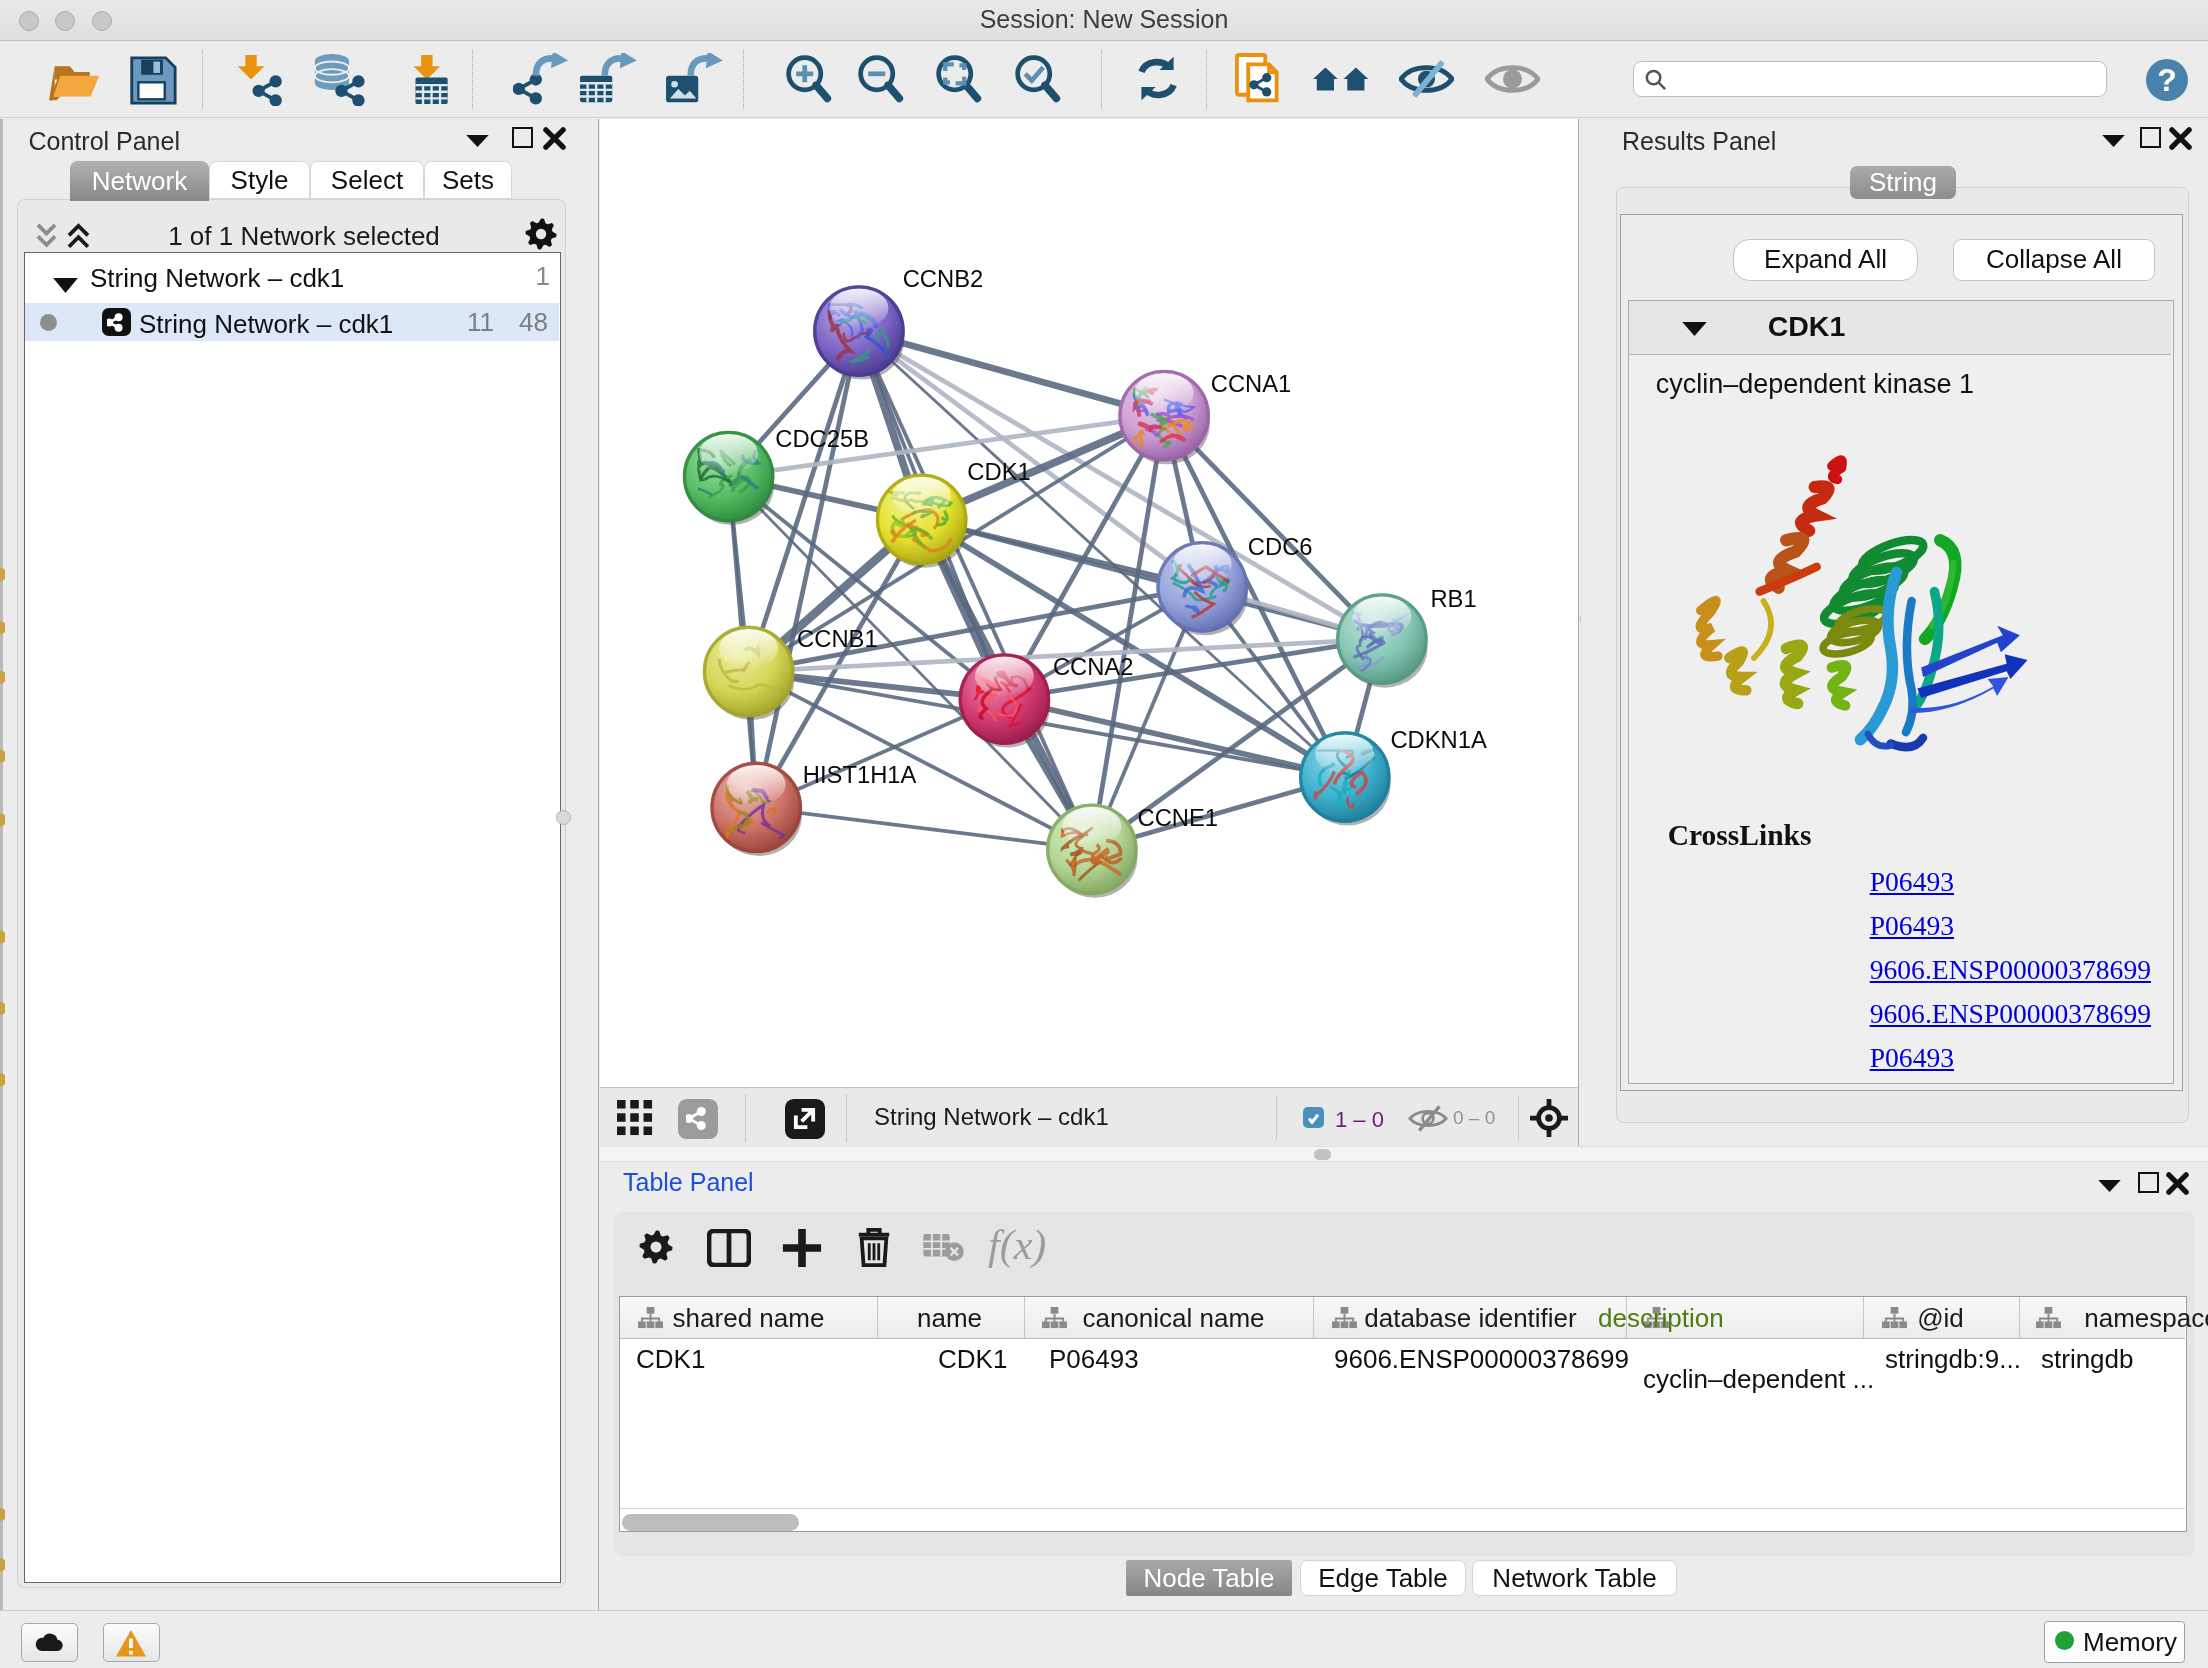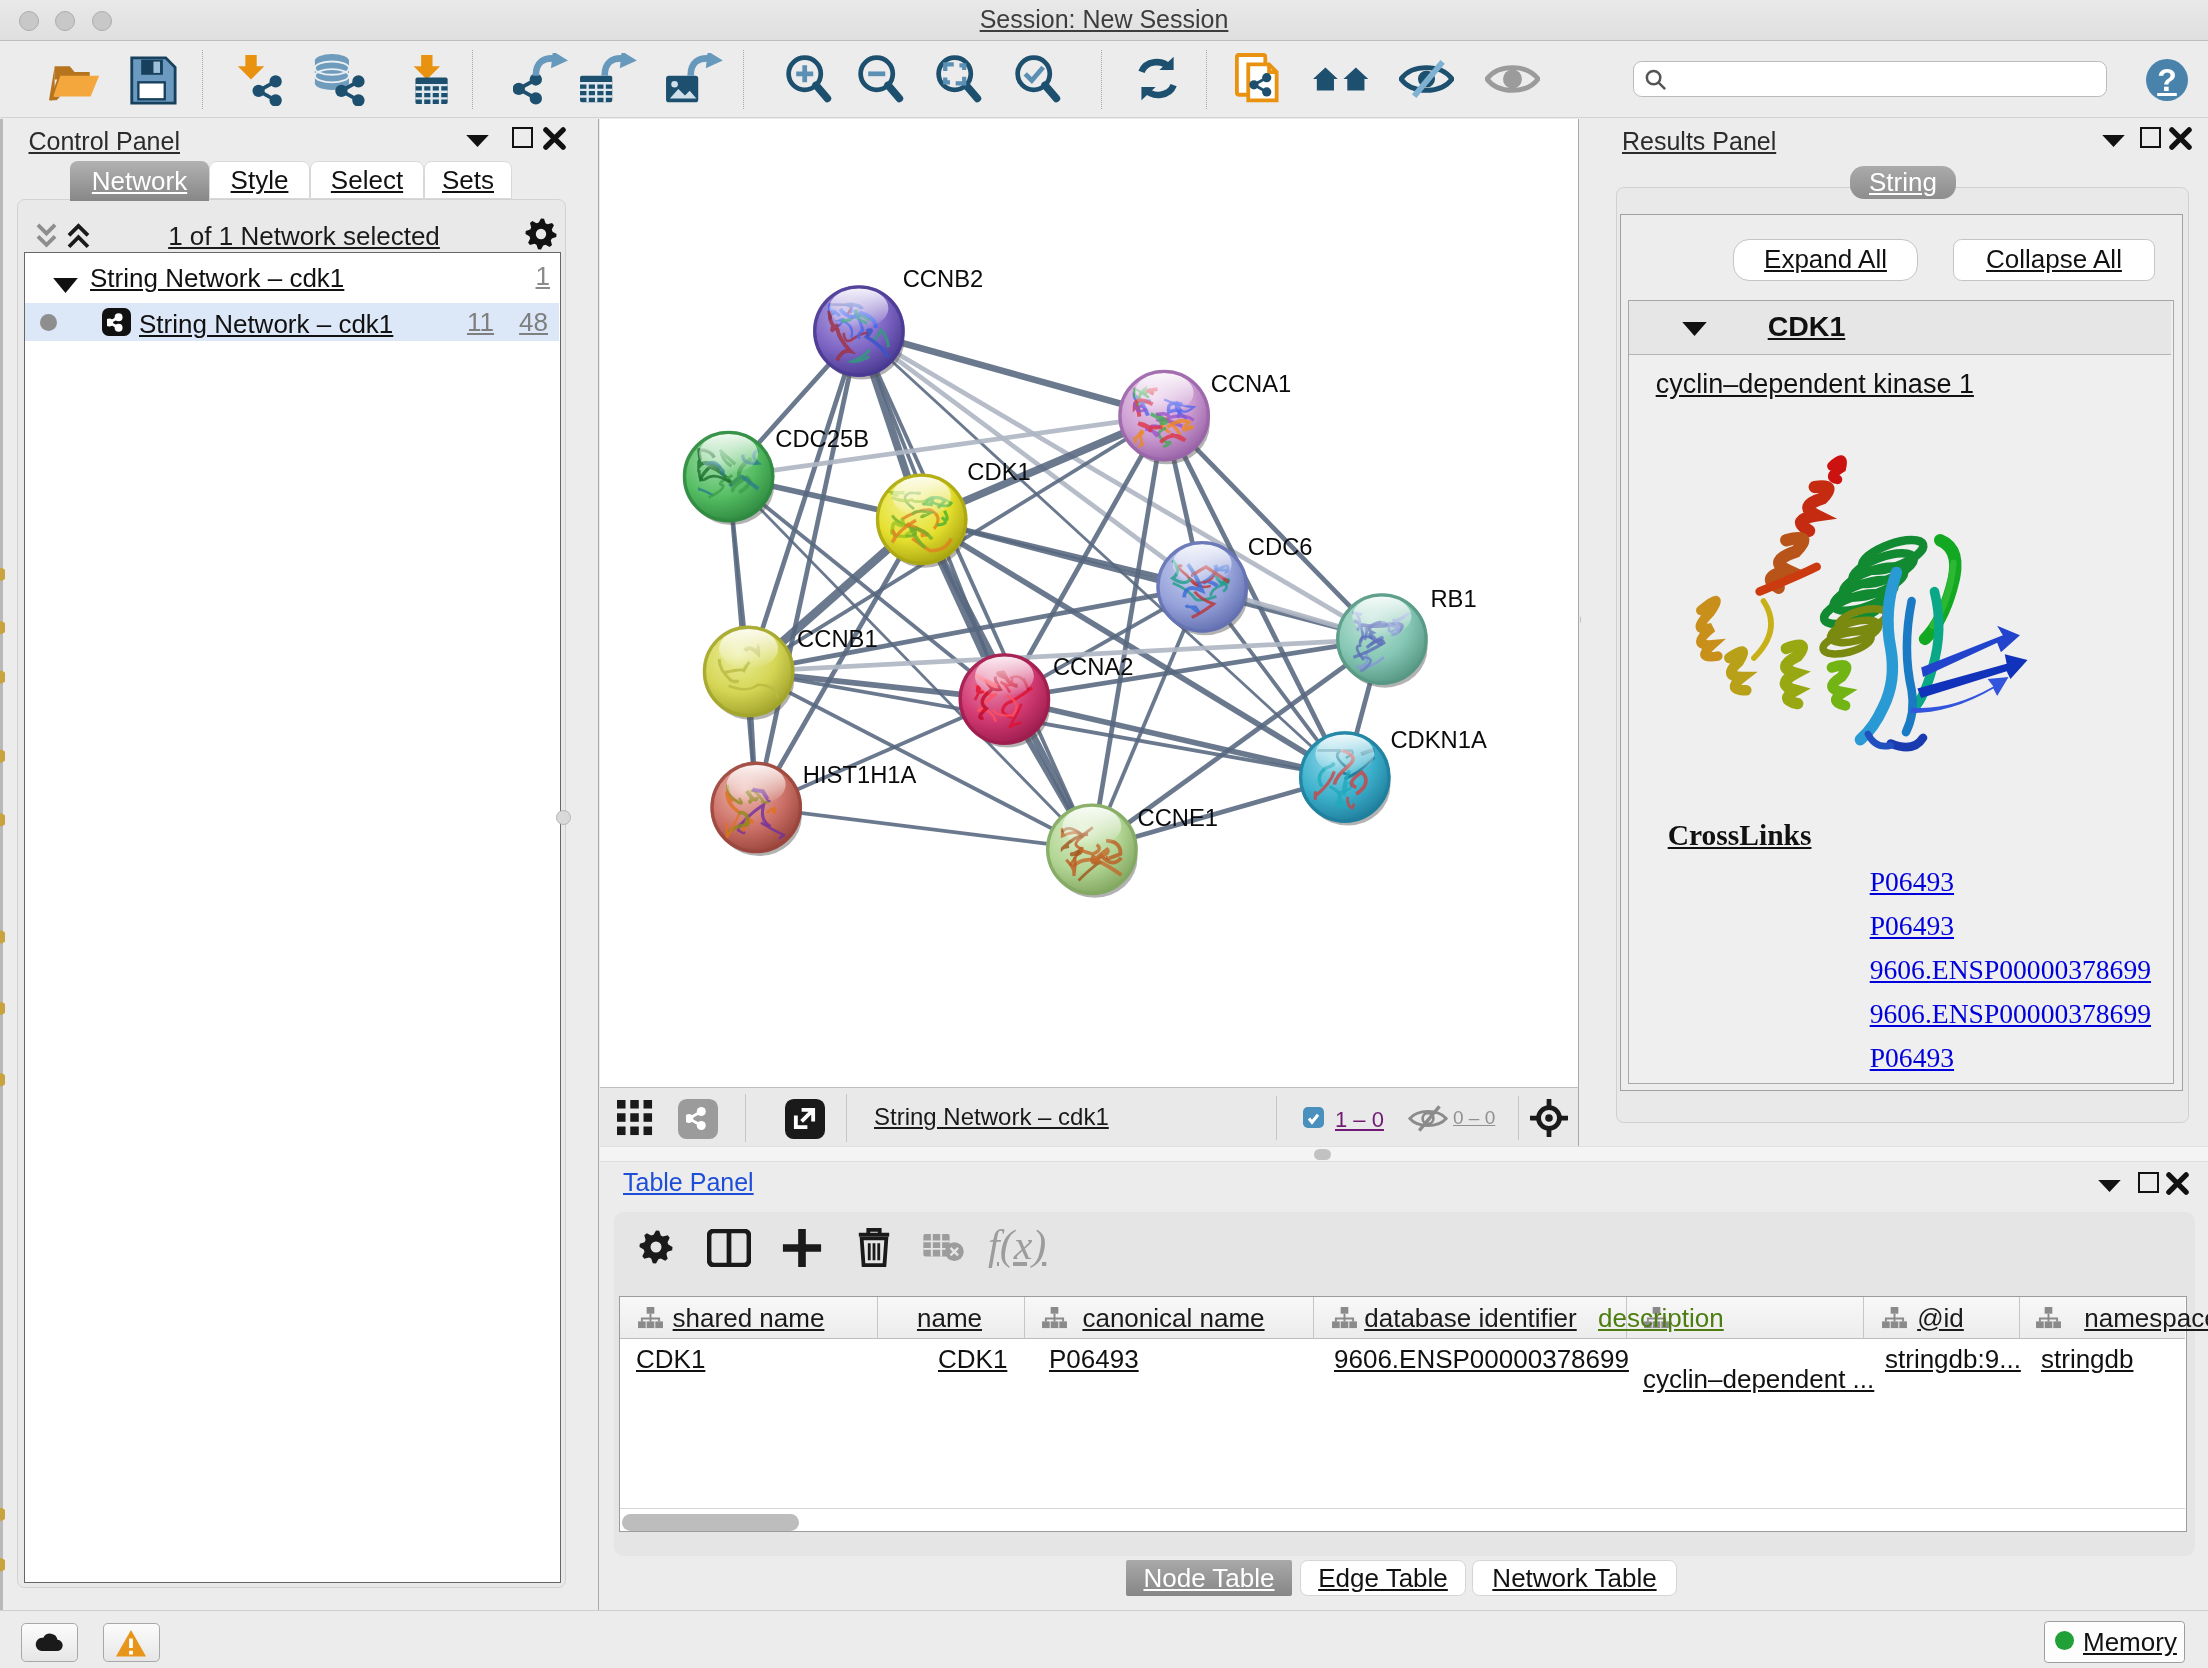--- a/index.html
+++ b/index.html
@@ -1,19 +1,19 @@
 <!DOCTYPE html>
 <html style="font-size:15px"><head><meta charset="utf-8">
 <style>
 html,body{margin:0;padding:0;}
 body{width:2208px;height:1668px;overflow:hidden;position:relative;
  font-family:"Liberation Sans",sans-serif;background:#ececec;
  transform:translateZ(0);will-change:transform;}
 .abs{position:absolute;}
-.nosel{white-space:nowrap;text-decoration:underline;}
+.nosel{white-space:nowrap;}
 </style></head><body>
 
 <div class="abs" style="left:0;top:0;width:2208px;height:40px;
  background:linear-gradient(#e9e9e9,#dfdfdf);border-bottom:1.9px solid #bdbdbd;">
  <div class="abs" style="left:19px;top:10.5px;width:20px;height:20px;border-radius:50%;background:#c8c8c8;border:1.9px solid #acacac;box-sizing:border-box;"></div>
  <div class="abs" style="left:55px;top:10.5px;width:20px;height:20px;border-radius:50%;background:#c8c8c8;border:1.9px solid #acacac;box-sizing:border-box;"></div>
  <div class="abs" style="left:92px;top:10.5px;width:20px;height:20px;border-radius:50%;background:#c8c8c8;border:1.9px solid #acacac;box-sizing:border-box;"></div>
  <div class="abs nosel" style="left:0;top:4.8px;width:2208px;text-align:center;font-size:25px;color:#3d3d3d;">Session: New Session</div>
 </div>
 
@@ -600,21 +600,21 @@
  <div class="abs nosel" style="left:41px;top:7.6px;font-size:25px;color:#2b2b2b;">Results Panel</div>
  <svg class="abs" style="left:520px;top:14.3px;" width="25" height="15" viewBox="0 0 26 16">
       <path d="M1 2 h24 l-12 13 z" fill="#111"></path>
     </svg>
  <div class="abs" style="left:559px;top:7.6px;width:21px;height:21px;border:2.9px solid #111;box-sizing:border-box;"></div>
  <svg class="abs" style="left:588px;top:7.6px;" width="23" height="23" viewBox="0 0 24 24">
       <path d="M3 3 L21 21 M21 3 L3 21" stroke="#111" stroke-width="5.5" stroke-linecap="round"></path>
     </svg>
 
  <div class="abs" style="left:35px;top:68px;width:573px;height:936px;background:#e9e9e9;border:1.9px solid #d0d0d0;border-radius:7.6px;box-sizing:border-box;"></div>
- <div class="abs nosel" style="left:269px;top:47px;width:106px;height:33px;background:linear-gradient(#aaaaaa,#8d8d8d);border-radius:14px;color:#fff;text-align:center;font-size:26px;line-height:33px;">String</div>
+ <div class="abs nosel" style="left:269px;top:47px;width:106px;height:33px;background:linear-gradient(#aaaaaa,#8d8d8d);border-radius:7px;color:#fff;text-align:center;font-size:26px;line-height:33px;">String</div>
 
  <div class="abs" style="left:39px;top:95px;width:563px;height:877px;background:#ededed;border:1.9px solid #a0a0a0;box-sizing:border-box;">
 
   <div class="abs nosel" style="left:112px;top:24px;width:185px;height:42px;background:#fff;border:1.9px solid #c4c4c4;border-radius:16px;box-sizing:border-box;text-align:center;font-size:26px;line-height:39px;color:#111;">Expand All</div>
   <div class="abs nosel" style="left:332px;top:24px;width:202px;height:42px;background:#fff;border:1.9px solid #c4c4c4;border-radius:8.6px;box-sizing:border-box;text-align:center;font-size:26px;line-height:39px;color:#111;">Collapse All</div>
 
   <div class="abs" style="left:6.7px;top:85px;width:546px;height:784px;border:1.9px solid #a8a8a8;box-sizing:border-box;background:#efefef;overflow:hidden;">
     <div class="abs" style="left:0;top:0;width:542px;height:53px;background:#e6e6e6;border-bottom:1.9px solid #b4b4b4;"></div>
     <svg class="abs" style="left:52px;top:19px;" width="27" height="17" viewBox="0 0 28 18">
           <path d="M1 2 h26 l-13 15 z" fill="#111"></path>

